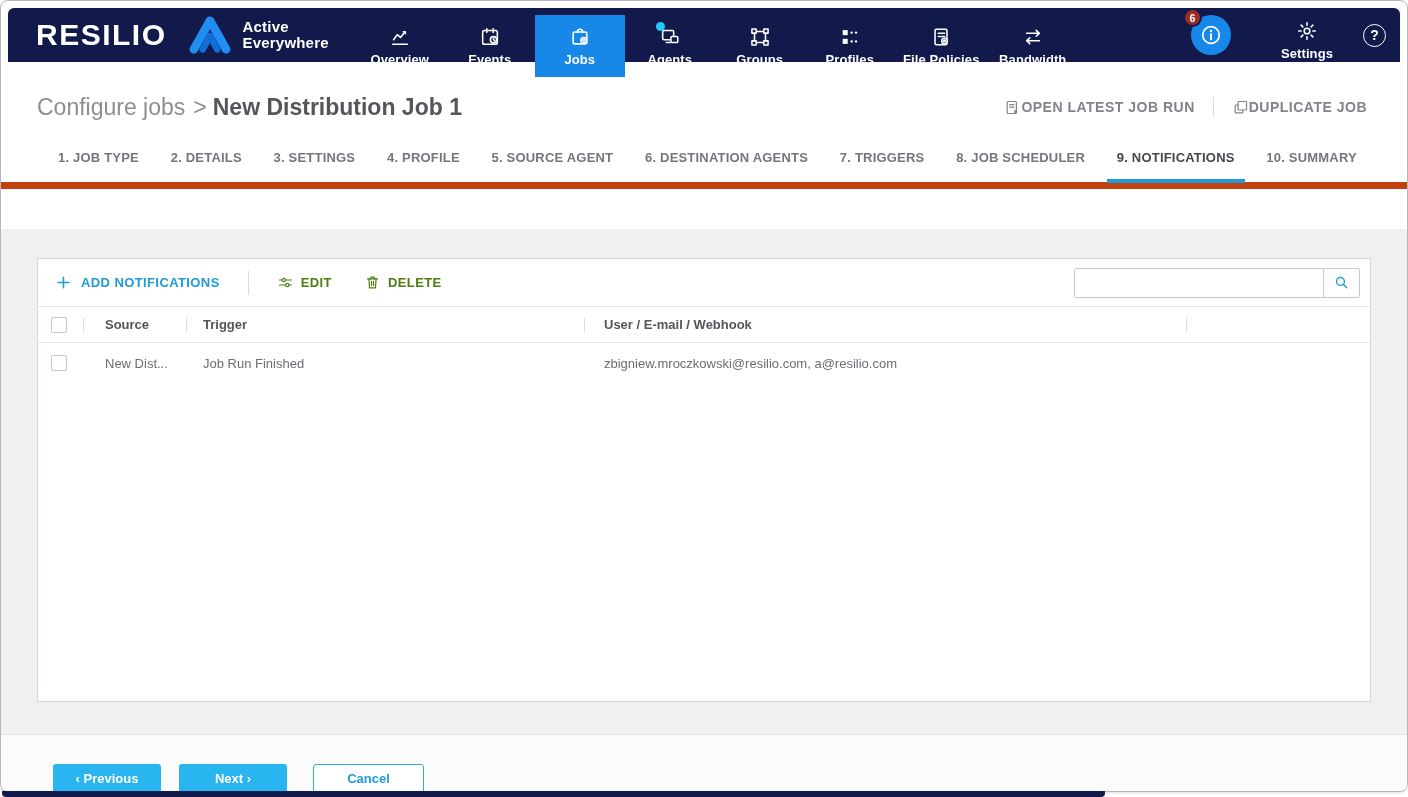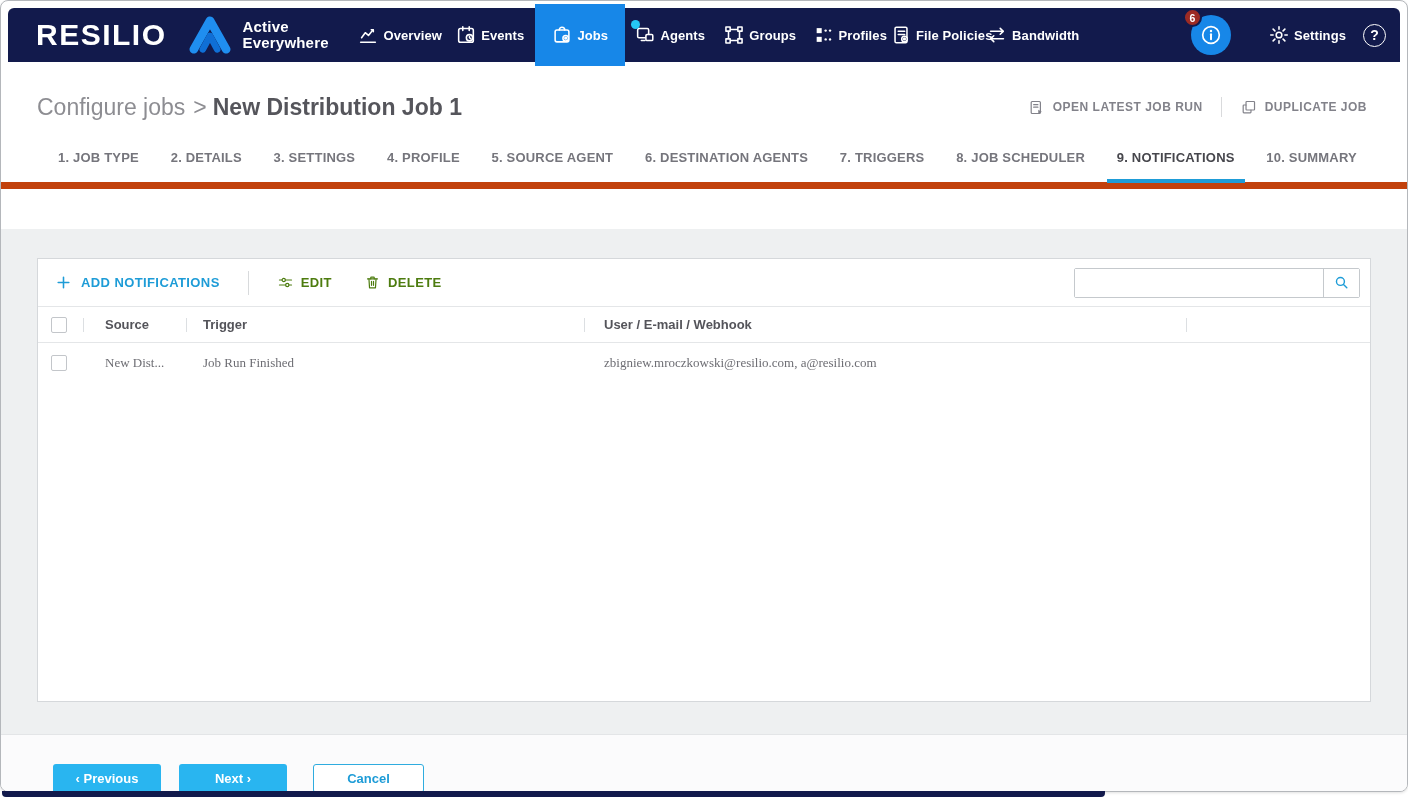--- a/index.html
+++ b/index.html
@@ -14,21 +14,21 @@
 
   
   .chrome { padding:7px 7px 0 7px; }
   .navbar { height:54px; background:#121a4c; border-radius:6px 6px 0 0; display:flex; align-items:center; color:#fff; }
   .brand { font-size:30px; font-weight:800; letter-spacing:1.5px; padding:0 20px 0 28px; }
   .product { display:flex; align-items:center; gap:10px; padding-right:26px; }
   .logo-mark { width:46px; height:40px; }
   .product-name { font-size:15px; font-weight:700; line-height:1.08; letter-spacing:.2px; }
 
   .nav-items { display:flex; height:62px; }
-  .nav-item { width:90px; height:62px; display:flex; flex-direction:row; align-items:center; justify-content:center; gap:4px; cursor:pointer; position:relative; }
+  .nav-item { width:90px; height:62px; display:flex; flex-direction:column; align-items:center; justify-content:center; gap:4px; cursor:pointer; position:relative;margin-top:11px; }
   .nav-item.wide { width:93px; }
   .nav-item.active { background:#1787e8; }
   .nav-icon { width:22px; height:22px; position:relative; }
   .nav-icon svg { width:22px; height:22px; display:block; color:#fff; }
   .nav-label { font-size:13px; font-weight:700; letter-spacing:.1px; white-space:nowrap; }
   .agent-dot { position:absolute; left:-3px; top:-4px; width:9px; height:9px; border-radius:50%; background:#25c7f4; }
 
   .nav-right { margin-left:auto; display:flex; align-items:center; padding-right:14px; }
   .info-btn { position:relative; width:40px; height:40px; border-radius:50%; background:#1787e8; display:flex; align-items:center; justify-content:center; cursor:pointer; margin-right:46px; }
   .info-btn svg { width:24px; height:24px; color:#fff; }
@@ -36,21 +36,21 @@
   .settings-item { width:60px; }
   .help-btn { margin-left:26px; width:23px; height:23px; border:1.6px solid #fff; border-radius:50%; display:flex; align-items:center; justify-content:center; font-size:14px; font-weight:700; cursor:pointer; }
 
   
   .page-header { display:flex; align-items:center; justify-content:space-between; padding:24px 40px 0 36px; height:66px; }
   .crumbs { font-size:23px; }
   .crumb-root { color:#8d8d92; cursor:pointer; }
   .crumb-sep { color:#8d8d92; padding:0 6px 0 8px; }
   .crumb-title { color:#55555b; font-weight:700; }
   .header-actions { display:flex; align-items:center; gap:18px; }
-  .h-action { display:flex; align-items:center; gap:8px; color:#82828a; font-size:12px; font-weight:700; letter-spacing:.5px; cursor:pointer; }
+  .h-action { display:flex; align-items:center; color:#82828a; font-size:14px; font-weight:700; letter-spacing:.5px; cursor:pointer; }
   .h-action svg { width:17px; height:17px; color:#82828a; }
   .h-sep { width:1px; height:20px; background:#d9dadc; }
 
   
   .tabs { display:flex; justify-content:space-between; align-items:flex-end; padding:18px 40px 0 47px; border-bottom:7px solid #c2410c; }
   .tab { font-size:13px; font-weight:700; letter-spacing:.2px; color:#75757c; padding:4px 10px 14px 10px; border-bottom:4px solid transparent; margin-bottom:-1px; cursor:pointer; white-space:nowrap; }
   .tab.active { color:#46464c; border-bottom-color:#1e9cd7; }
 
   
   .content { background:#eef0f1; height:505px; padding:29px 36px 0 36px;margin-top:40px; }
@@ -63,21 +63,21 @@
   .tool-disabled { color:#4d7c0f;gap:7px; }
   .t-sep { width:1px; height:24px; background:#d8dadc; margin:0 28px; }
   .tool-gap { margin-right:32px; }
 
   .search-box { margin-left:auto; display:flex; width:286px; height:30px; border:1px solid #c5c9cd; border-radius:2px; background:#fff; }
   .search-input { flex:1; border:none; outline:none; padding:0 10px; font-size:13px; color:#55555b; font-family:inherit; }
   .search-btn { width:36px; border-left:1px solid #c5c9cd; display:flex; align-items:center; justify-content:center; cursor:pointer; background:#fff; }
   .search-btn svg { width:17px; height:17px; color:#1e9cd7; }
 
   .thead { height:36px; display:flex; align-items:center; border-bottom:1px solid #e4e6e8; font-size:13px; font-weight:700; color:#54545a; }
-  .trow { height:40px; display:flex; align-items:center; font-size:13px; color:#6d6d73;font-family:Liberation Serif, serif; }
+  .trow { height:40px; display:flex; align-items:center; font-size:13px; color:#6d6d73; }
   .cell-check { width:45px; padding-left:13px; display:flex; align-items:center; }
   .checkbox { width:16px; height:16px; border:1px solid #c3c6ca; border-radius:2px; background:#fff; cursor:pointer; }
   .cell-source { width:102px; padding-left:21px; white-space:nowrap; overflow:hidden; }
   .cell-trigger { width:397px; padding-left:16px; }
   .cell-user { width:601px; padding-left:19px; }
   .cell-rest { flex:1; }
   .vsep { width:1px; height:14px; background:#dcdfe2; align-self:center; }
   .vsep.blank { background:transparent; }
 
   

